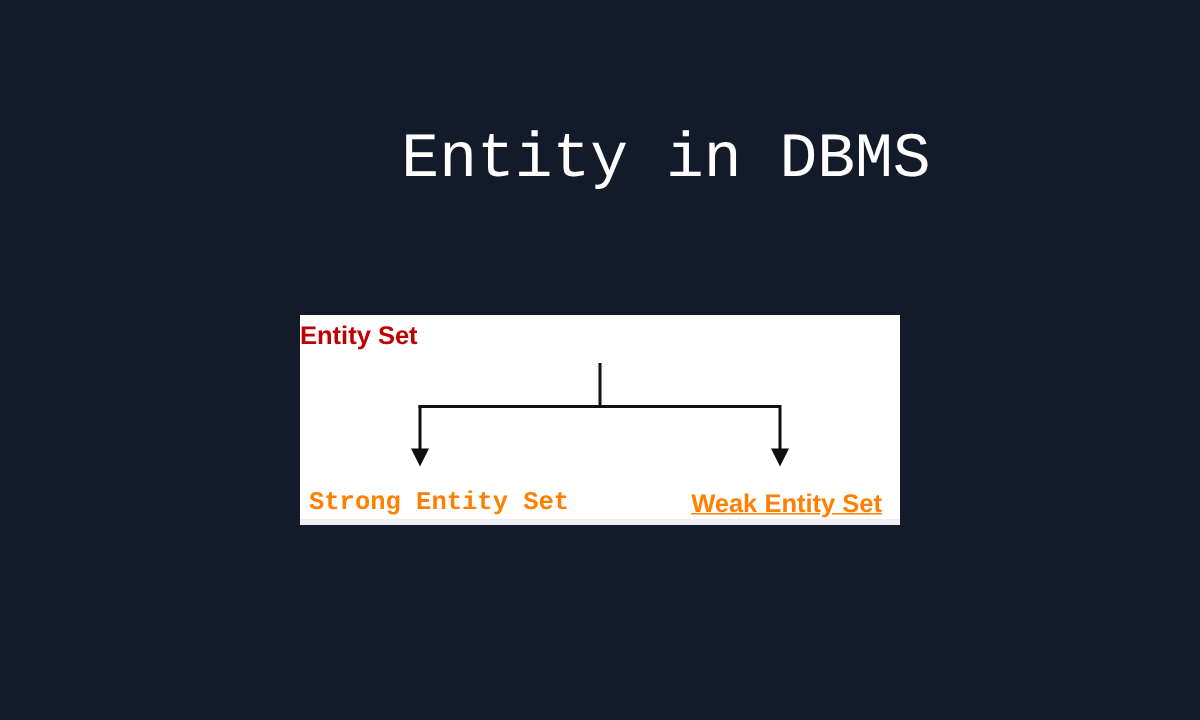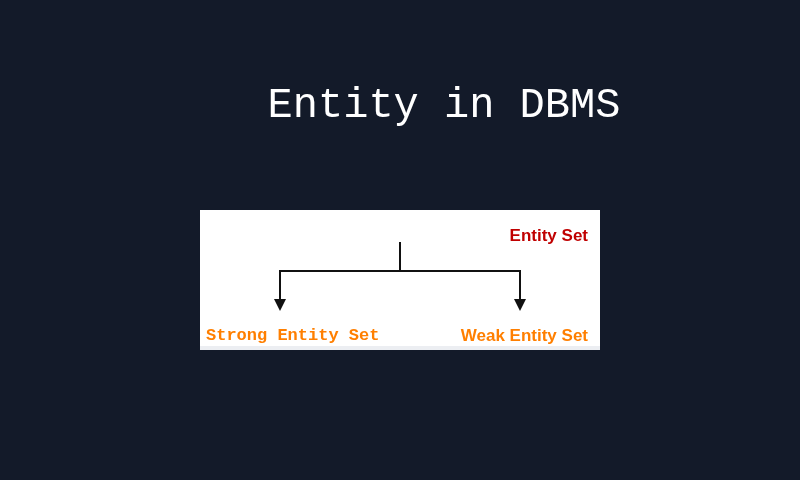--- a/index.html
+++ b/index.html
@@ -20,23 +20,23 @@
       background: #ffffff;
     }
     .card .strip {
       position: absolute; left: 0; bottom: 0; width: 400px; height: 4px;
       background: #eceef2;
     }
     .lbl {
       position: absolute; font-family: "Liberation Sans", sans-serif;
       font-weight: bold; font-size: 17px; white-space: nowrap;
     }
-    .root { left: 0; width: 388px; text-align: right; top: 16px; color: #c00000; }
+    .root { left: 0; width: 388px; text-align: left; top: 4px; color: #c00000; }
     .left { left: 6px; top: 116px; color: #ff7f00; font-family: Liberation Mono, monospace; }
-    .right { right: 12px; top: 116px; color: #ff7f00; }
+    .right { right: 12px; top: 116px; color: #ff7f00; text-decoration: underline; }
     svg.lines { position: absolute; left: 0; top: 0; }
   </style>
 </head>
 <body>
 
 <div class="title">Entity in DBMS</div>
 
 <div class="card">
   <svg class="lines" width="400" height="140">
     <line x1="200" y1="32" x2="200" y2="61" stroke="#111" stroke-width="2"></line>

